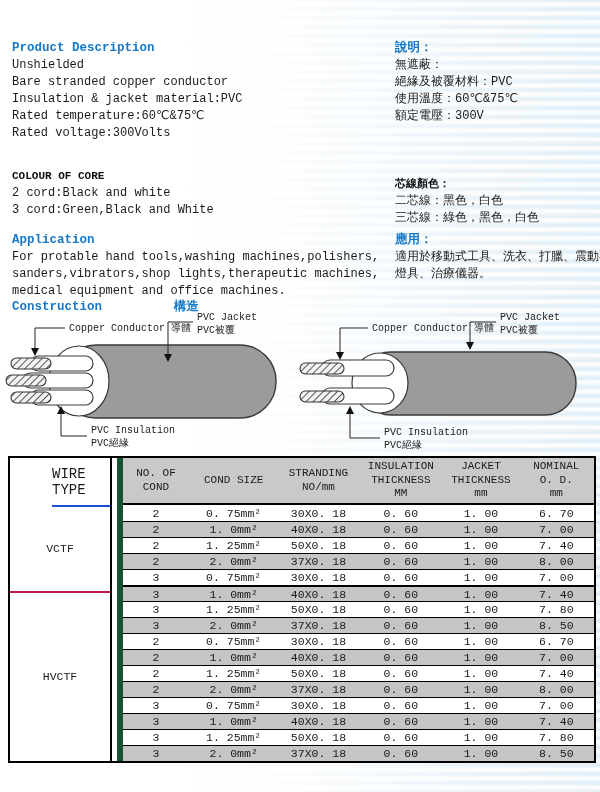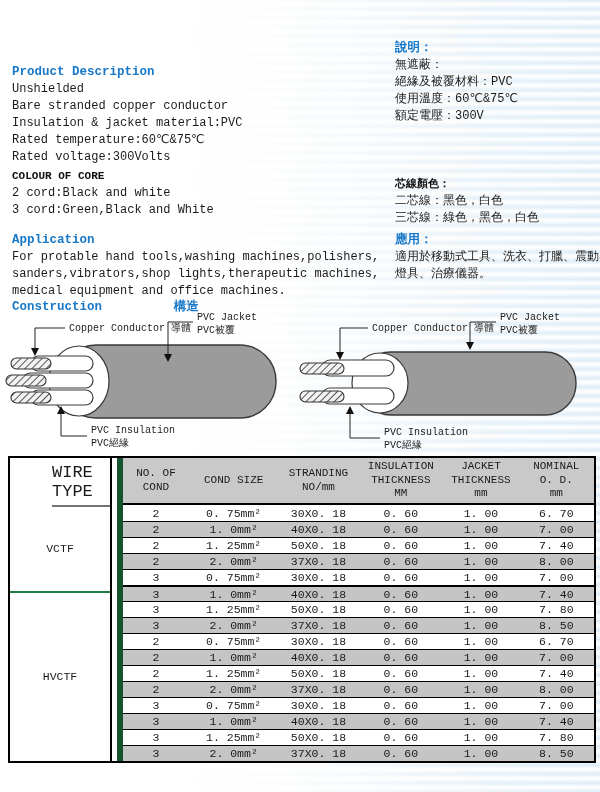--- a/index.html
+++ b/index.html
@@ -23,42 +23,42 @@
   .diag text{font-size:10px;fill:#222;font-family:"Liberation Mono","DejaVu Sans Mono",sans-serif;}
   .diag .lead{stroke:#222;stroke-width:1;fill:none;}
   .diag .arrow{fill:#111;stroke:none;}
 
   
   .spec-table{
     position:absolute;left:8px;top:456px;width:584px;height:303px;
     border:2px solid #000;background:#fff;display:flex;font-size:11.5px;
   }
   .wt-col{width:100px;border-right:2px solid #000;display:flex;flex-direction:column;}
-  .wt-header{height:47px;border-bottom:2px solid #737373;display:flex;align-items:center;justify-content:center;font-size:17px;margin-left:42px;}
+  .wt-header{height:47px;border-bottom:2px solid #1d4ed8;display:flex;align-items:center;justify-content:center;font-size:14px;margin-left:42px;}
   .wt-groups{flex:1;display:flex;flex-direction:column;}
   .wt-cell{display:flex;align-items:center;justify-content:center;}
-  .wt-sep{border-top:2px solid #15803d;}
+  .wt-sep{border-top:2px solid #be185d;}
   .gap-col{width:5px;background:#fff;}
   .data-col{flex:1;display:flex;flex-direction:column;border-left:6px solid #14532d;}
   .data-header{height:47px;background:#c9c9c9;border-bottom:2px solid #000;display:flex;}
   .hcell{display:flex;flex-direction:column;align-items:center;justify-content:center;white-space:pre-line;text-align:center;font-size:11px;line-height:13.5px;}
   .data-rows{flex:1;display:flex;flex-direction:column;}
   .trow{height:16px;display:flex;border-top:1px solid #000;box-sizing:border-box;}
   .trow:first-child{border-top:none;}
   .trow.stripe{background:#c5c5c5;}
   .trow.sec-sep{border-top:2px solid #000;}
   .tcell{display:flex;align-items:center;justify-content:center;white-space:nowrap;}
   .c0{width:14%;} .c1{width:19%;} .c2{width:17%;} .c3{width:18%;} .c4{width:16%;} .c5{width:16%;}
 </style>
 </head>
 <body>
 
 <div class="page">
 
-  <div class="abs encol" style="top:40px;margin-top:24px;">
+  <div class="abs encol" style="top:40px;">
     <div class="h-blue">Product Description</div>
     <div class="tline">Unshielded</div>
     <div class="tline">Bare stranded copper conductor</div>
     <div class="tline">Insulation &amp; jacket material:PVC</div>
     <div class="tline">Rated temperature:60℃&amp;75℃</div>
     <div class="tline">Rated voltage:300Volts</div>
   </div>
   <div class="abs zhcol" style="top:40px;">
     <div class="h-blue">說明：</div>
     <div class="tline">無遮蔽：</div>

